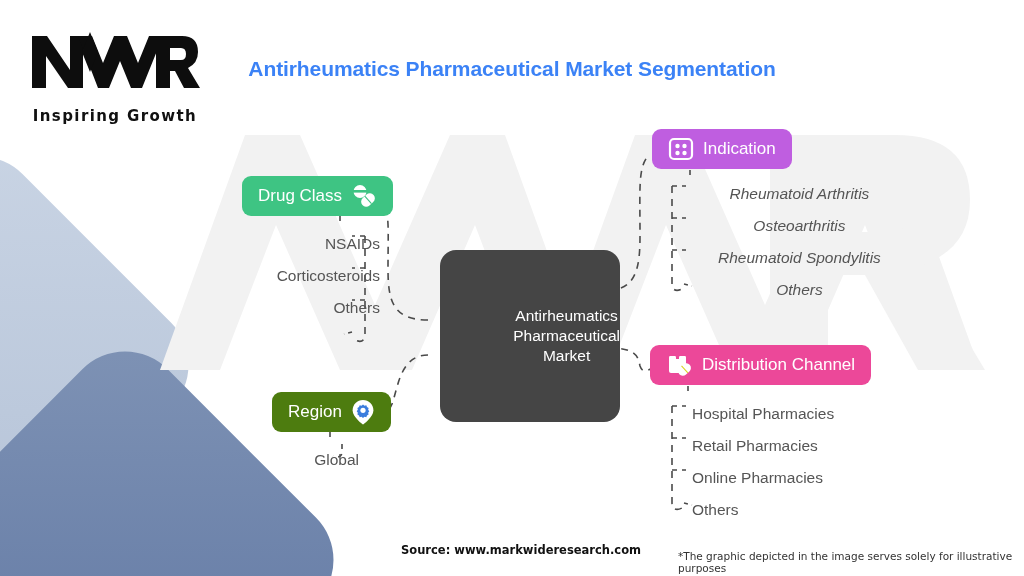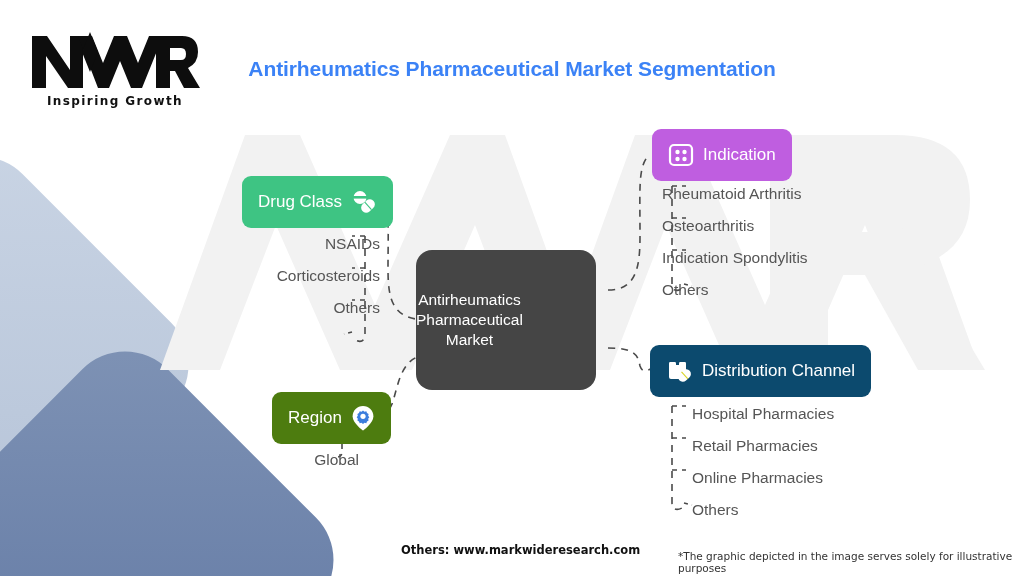--- a/index.html
+++ b/index.html
@@ -42,89 +42,89 @@
 
   
   #logo { position:absolute; left:30px; top:30px; width:170px; z-index:5; }
   #logo .logo-mark { display:block; }
   #logo .logo-name {
     font-size:14.5px; font-weight:bold; letter-spacing:.2px;
     color:#111; text-align:center; margin-top:1px;
     font-family:"DejaVu Sans", sans-serif;
   }
   #logo .logo-tag {
-    font-size:12px; font-weight:bold; letter-spacing:1.4px;
-    color:#111; text-align:center; margin-top:2px;
+    font-size:15px; font-weight:bold; letter-spacing:1.4px;
+    color:#111; text-align:center; margin-top:15px;
     font-family:"DejaVu Sans", sans-serif;
   }
 
   
   #page-title {
     position:absolute; left:0; right:0; top:57px;
     text-align:center;
     font-size:21px; font-weight:bold; color:#3b82f6;
     letter-spacing:-.1px;
     z-index:5;
   }
 
   
   #connectors { position:absolute; inset:0; z-index:2; pointer-events:none; }
   #connectors path, #connectors line { fill:none; stroke:#4a4a4a; stroke-width:1.6; }
 
   
   #center-node {
     position:absolute;
-    left:416px; top:250px;
-    width:180px; height:140px;
+    left:440px; top:250px;
+    width:180px; height:172px;
     background:#454545;
     border-radius:16px;
-    display:flex; align-items:center; justify-content:flex-start;
+    display:flex; align-items:center; justify-content:flex-end;
     z-index:4;
   }
   #center-node .cn-text {
     color:#ffffff; font-size:15.5px; line-height:20px; text-align:center;
   }
 
   
   .badge {
     position:absolute;
     display:flex; align-items:center; gap:9px;
     padding:0 16px;
-    height:52px;
+    height:40px;
     border-radius:9px;
     color:#fff;
     font-size:17px;
     white-space:nowrap;
     z-index:4;
   }
   .badge .b-label { color:#fff; }
   .badge svg { display:block; flex:none; }
 
   #badge-drug-class  { left:242px; top:176px; background:#3ec483; }
   #badge-indication  { left:652px; top:129px; background:#bf5ee0; }
-  #badge-distribution{ left:650px; top:345px; background:#0c4a6e; }
+  #badge-distribution{ left:650px; top:345px; background:#ec4899; }
   #badge-region      { left:272px; top:392px; background:#4d7c0f; }
 
   
   #badge-drug-class .b-label { order:1; }
   #badge-drug-class .b-icon  { order:2; }
   #badge-region .b-label { order:1; }
   #badge-region .b-icon  { order:2; }
 
   
   .leaf-list { position:absolute; z-index:3; }
   .leaf-list .leaf {
     font-size:15.5px;
     color:#555555;
     line-height:32px;
     white-space:nowrap;
   }
 
   #list-drug-class { left:180px; top:228px; width:200px; text-align:right; }
-  #list-indication { left:662px; top:178px; text-align:left; }
+  #list-indication { left:718px; top:178px; text-align:center;font-style:italic; }
   #list-distribution { left:692px; top:398px; text-align:left; }
   #list-region { left:244px; top:444px; width:115px; text-align:right; }
 
   
   #source-note {
     position:absolute; left:401px; top:543px;
     font-size:11.5px; font-weight:bold; color:#111;
     font-family:"DejaVu Sans", sans-serif;
     z-index:5;
   }
@@ -272,29 +272,29 @@
 
 <div class="leaf-list" id="list-drug-class">
   <div class="leaf">NSAIDs</div>
   <div class="leaf">Corticosteroids</div>
   <div class="leaf">Others</div>
 </div>
 
 <div class="leaf-list" id="list-indication">
   <div class="leaf">Rheumatoid Arthritis</div>
   <div class="leaf">Osteoarthritis</div>
-  <div class="leaf">Indication Spondylitis</div>
+  <div class="leaf">Rheumatoid Spondylitis</div>
   <div class="leaf">Others</div>
 </div>
 
 <div class="leaf-list" id="list-distribution">
   <div class="leaf">Hospital Pharmacies</div>
   <div class="leaf">Retail Pharmacies</div>
   <div class="leaf">Online Pharmacies</div>
   <div class="leaf">Others</div>
 </div>
 
 <div class="leaf-list" id="list-region">
   <div class="leaf">Global</div>
 </div>
 
-<div id="source-note">Others: www.markwideresearch.com</div>
+<div id="source-note">Source: www.markwideresearch.com</div>
 <div id="disclaimer">*The graphic depicted in the image serves solely for illustrative purposes</div>
 
 </body></html>

